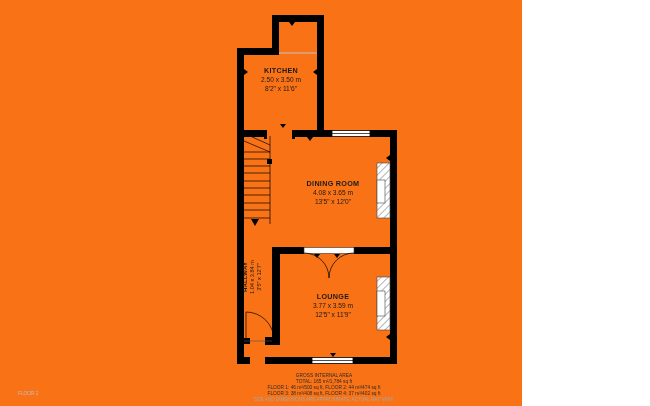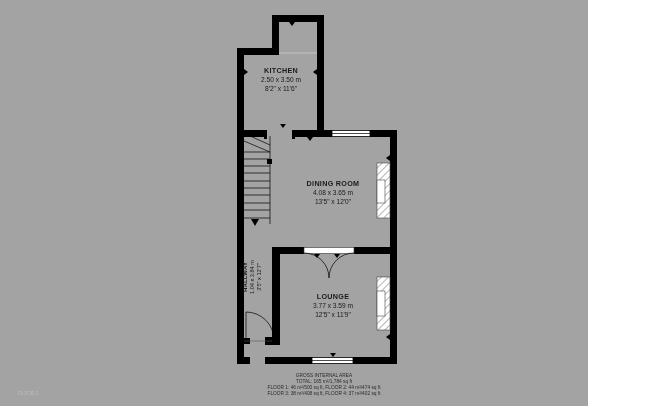--- a/index.html
+++ b/index.html
@@ -1,16 +1,16 @@
 <!DOCTYPE html>
 <html><head>
 <meta charset="utf-8">
 <style>
   html,body{margin:0;padding:0;background:#ffffff;}
-  .page{position:relative;width:588px;height:406px;background:#a3a3a3;overflow:hidden;
+  .page{position:relative;width:522px;height:406px;background:#f97316;overflow:hidden;
         font-family:"Liberation Sans", sans-serif;}
   svg{display:block;}
   .wall{fill:#000000;stroke:none;}
   .thin{stroke:#000000;stroke-width:0.7;fill:none;}
   .thin-lt{stroke:#555555;stroke-width:0.6;fill:none;}
   .window{fill:#ffffff;stroke:#000000;stroke-width:0.8;}
   .tick{fill:#000000;}
   .room-name{font-size:7.2px;font-weight:700;fill:#1a1a1a;text-anchor:middle;letter-spacing:.3px;}
   .room-dim{font-size:6.6px;fill:#1a1a1a;text-anchor:middle;}
   .hall-name{font-size:6px;font-weight:700;fill:#1a1a1a;text-anchor:middle;letter-spacing:.2px;}

